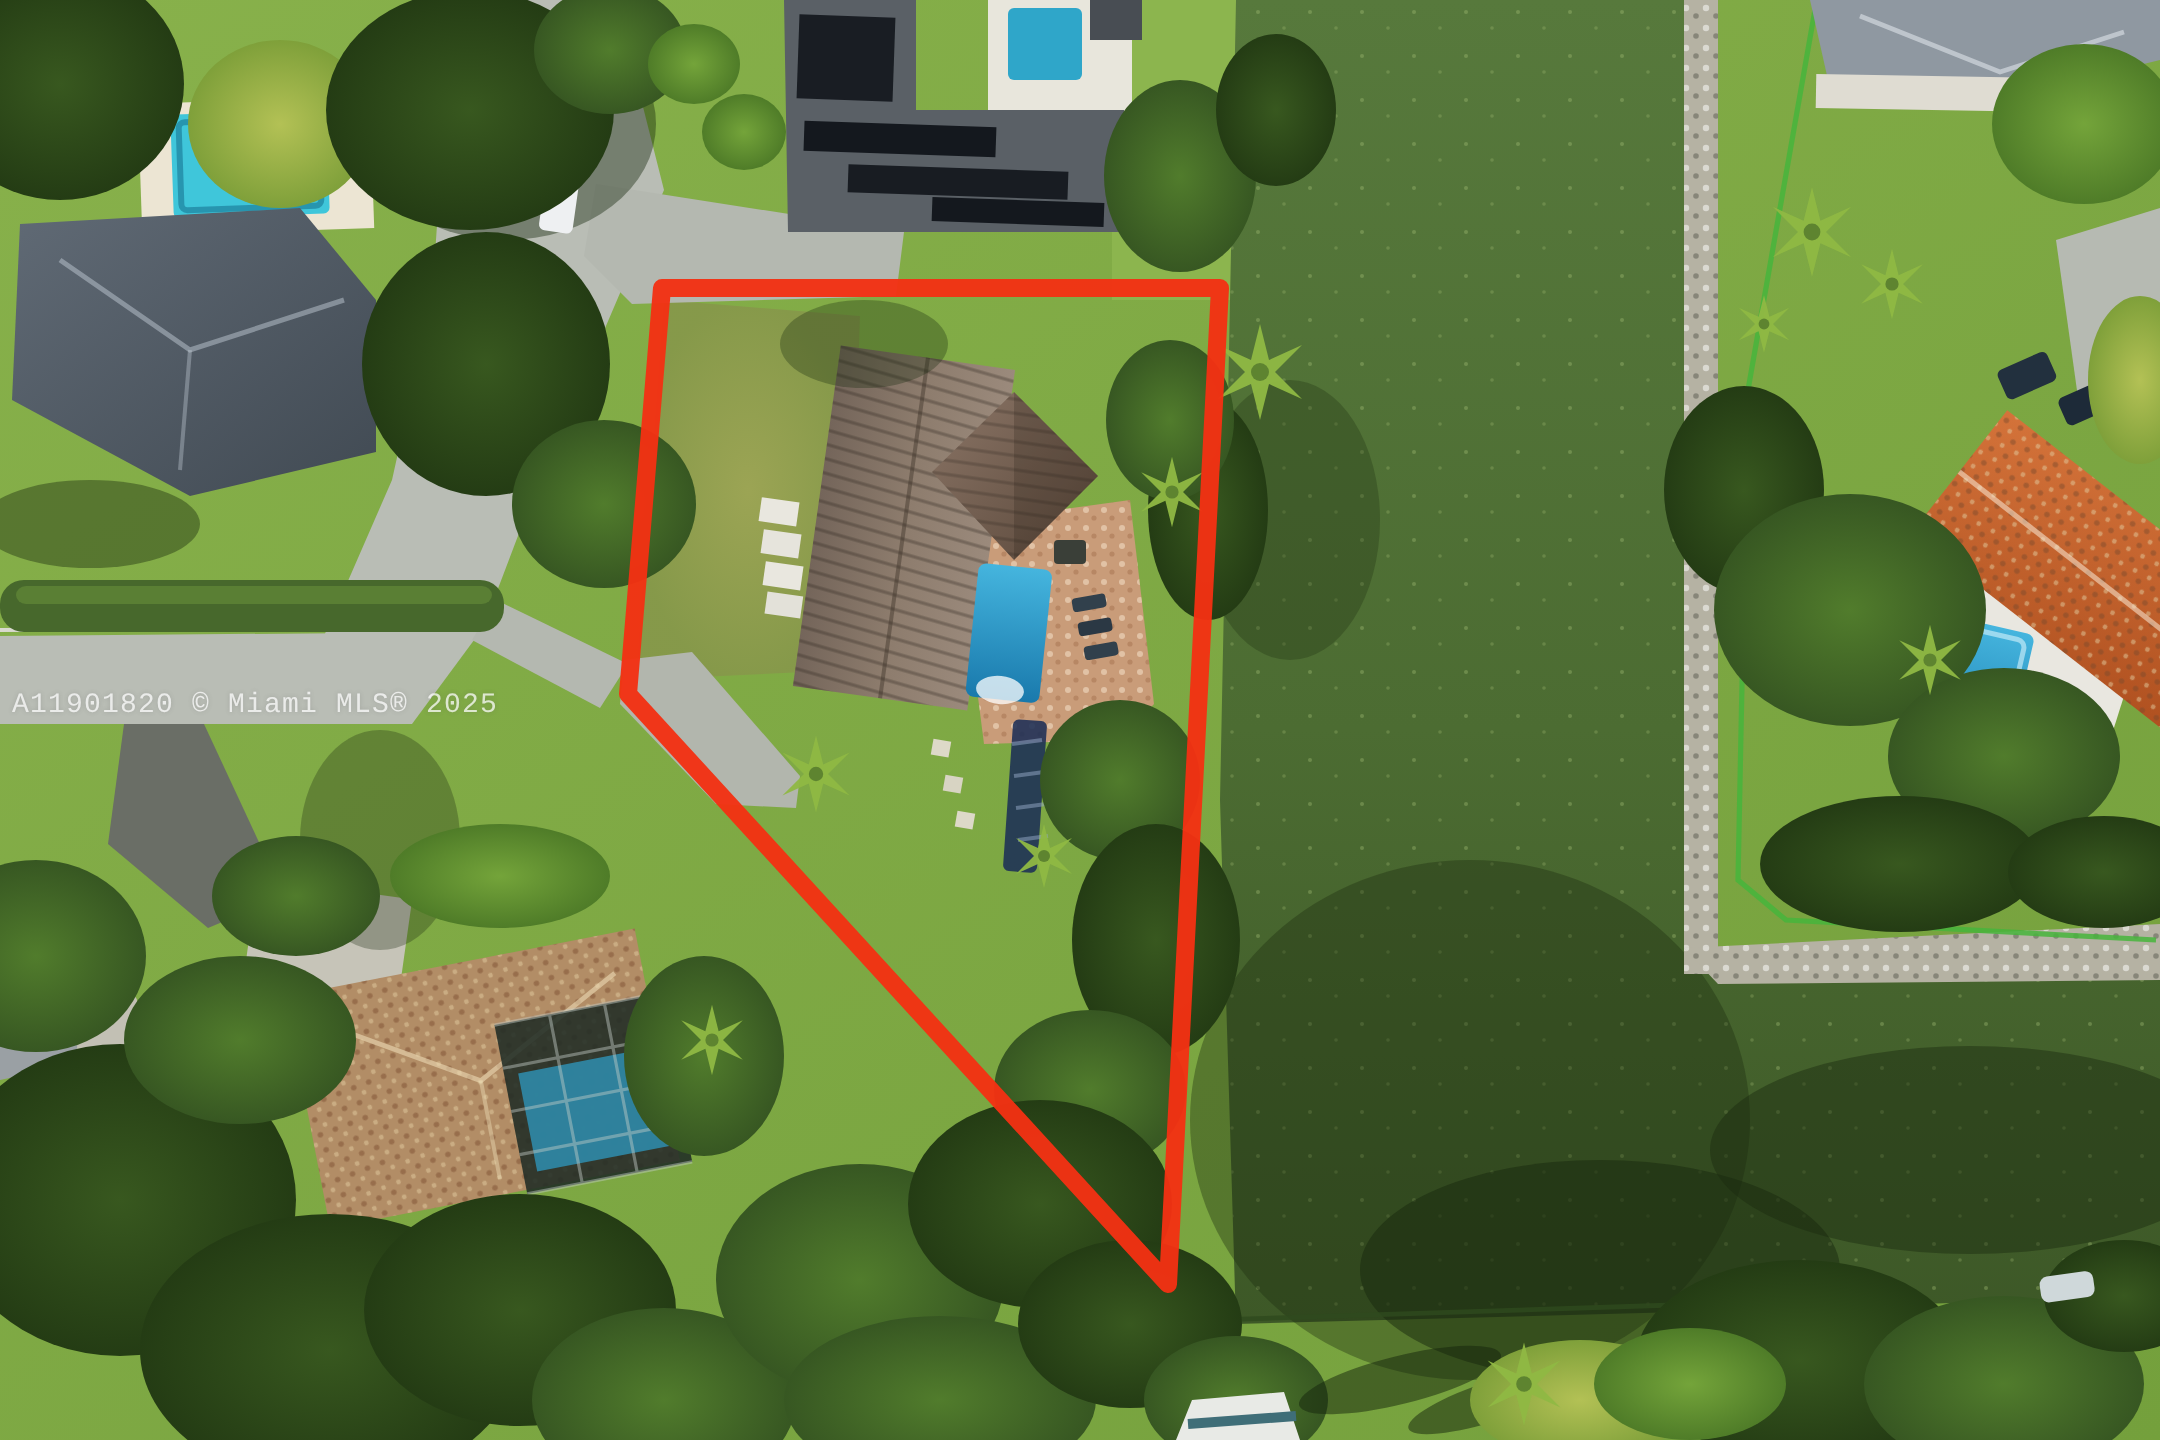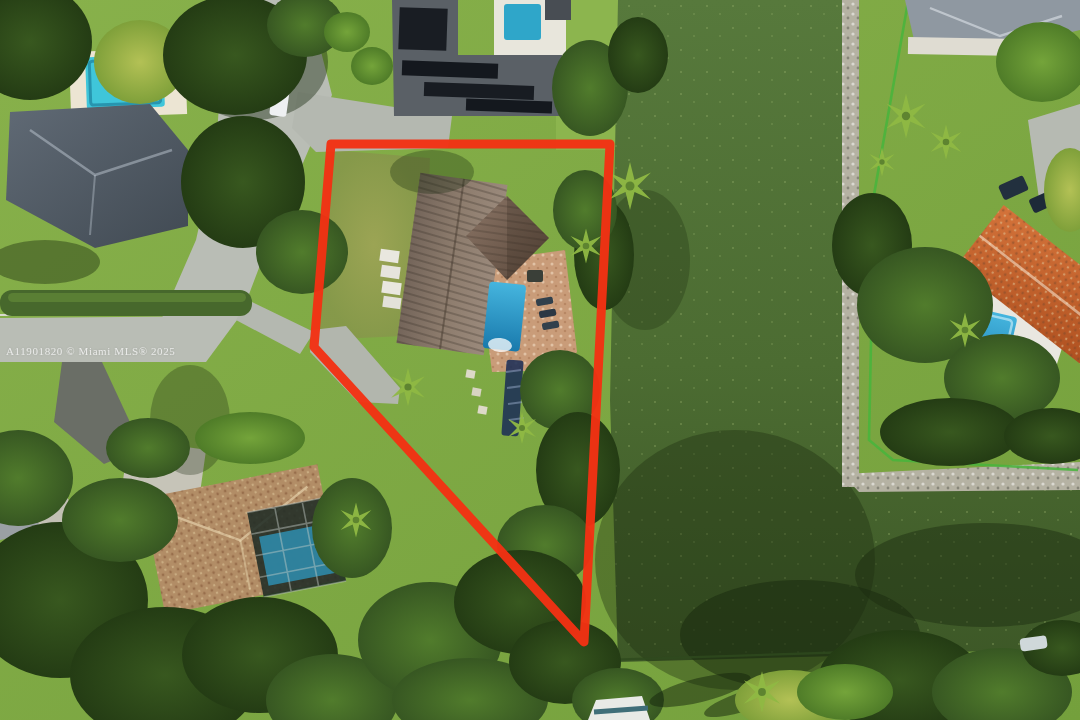--- a/index.html
+++ b/index.html
@@ -1,21 +1,21 @@
 <!DOCTYPE html>
 <html><head>
 <meta charset="utf-8">
 <style>
   html,body{margin:0;padding:0;background:#222;}
   .stage{position:relative;width:1080px;height:720px;overflow:hidden;
          font-family:"Liberation Sans",sans-serif;background:#7da544;}
   .stage svg{position:absolute;left:0;top:0;display:block;}
-  .watermark{position:absolute;left:6px;top:345px;font-size:11px;letter-spacing:.6px;
+  .watermark{position:absolute;left:6px;top:345px;font-size:14px;letter-spacing:.6px;
              color:rgba(255,255,255,.74);text-shadow:0 0 2px rgba(90,90,90,.25);
-             font-family:Liberation Serif, serif;white-space:nowrap;pointer-events:none;}
+             font-family:Liberation Mono, monospace;white-space:nowrap;pointer-events:none;}
 </style>
 </head>
 <body>
 
 <div class="stage">
 <svg width="1080" height="720" viewBox="0 0 1080 720" xmlns="http://www.w3.org/2000/svg">
   <defs>
     <linearGradient id="lawnG" x1="0" y1="0" x2="1" y2="1">
       <stop offset="0" stop-color="#88b14b"></stop>
           <stop offset="1" stop-color="#74a03c"></stop>

